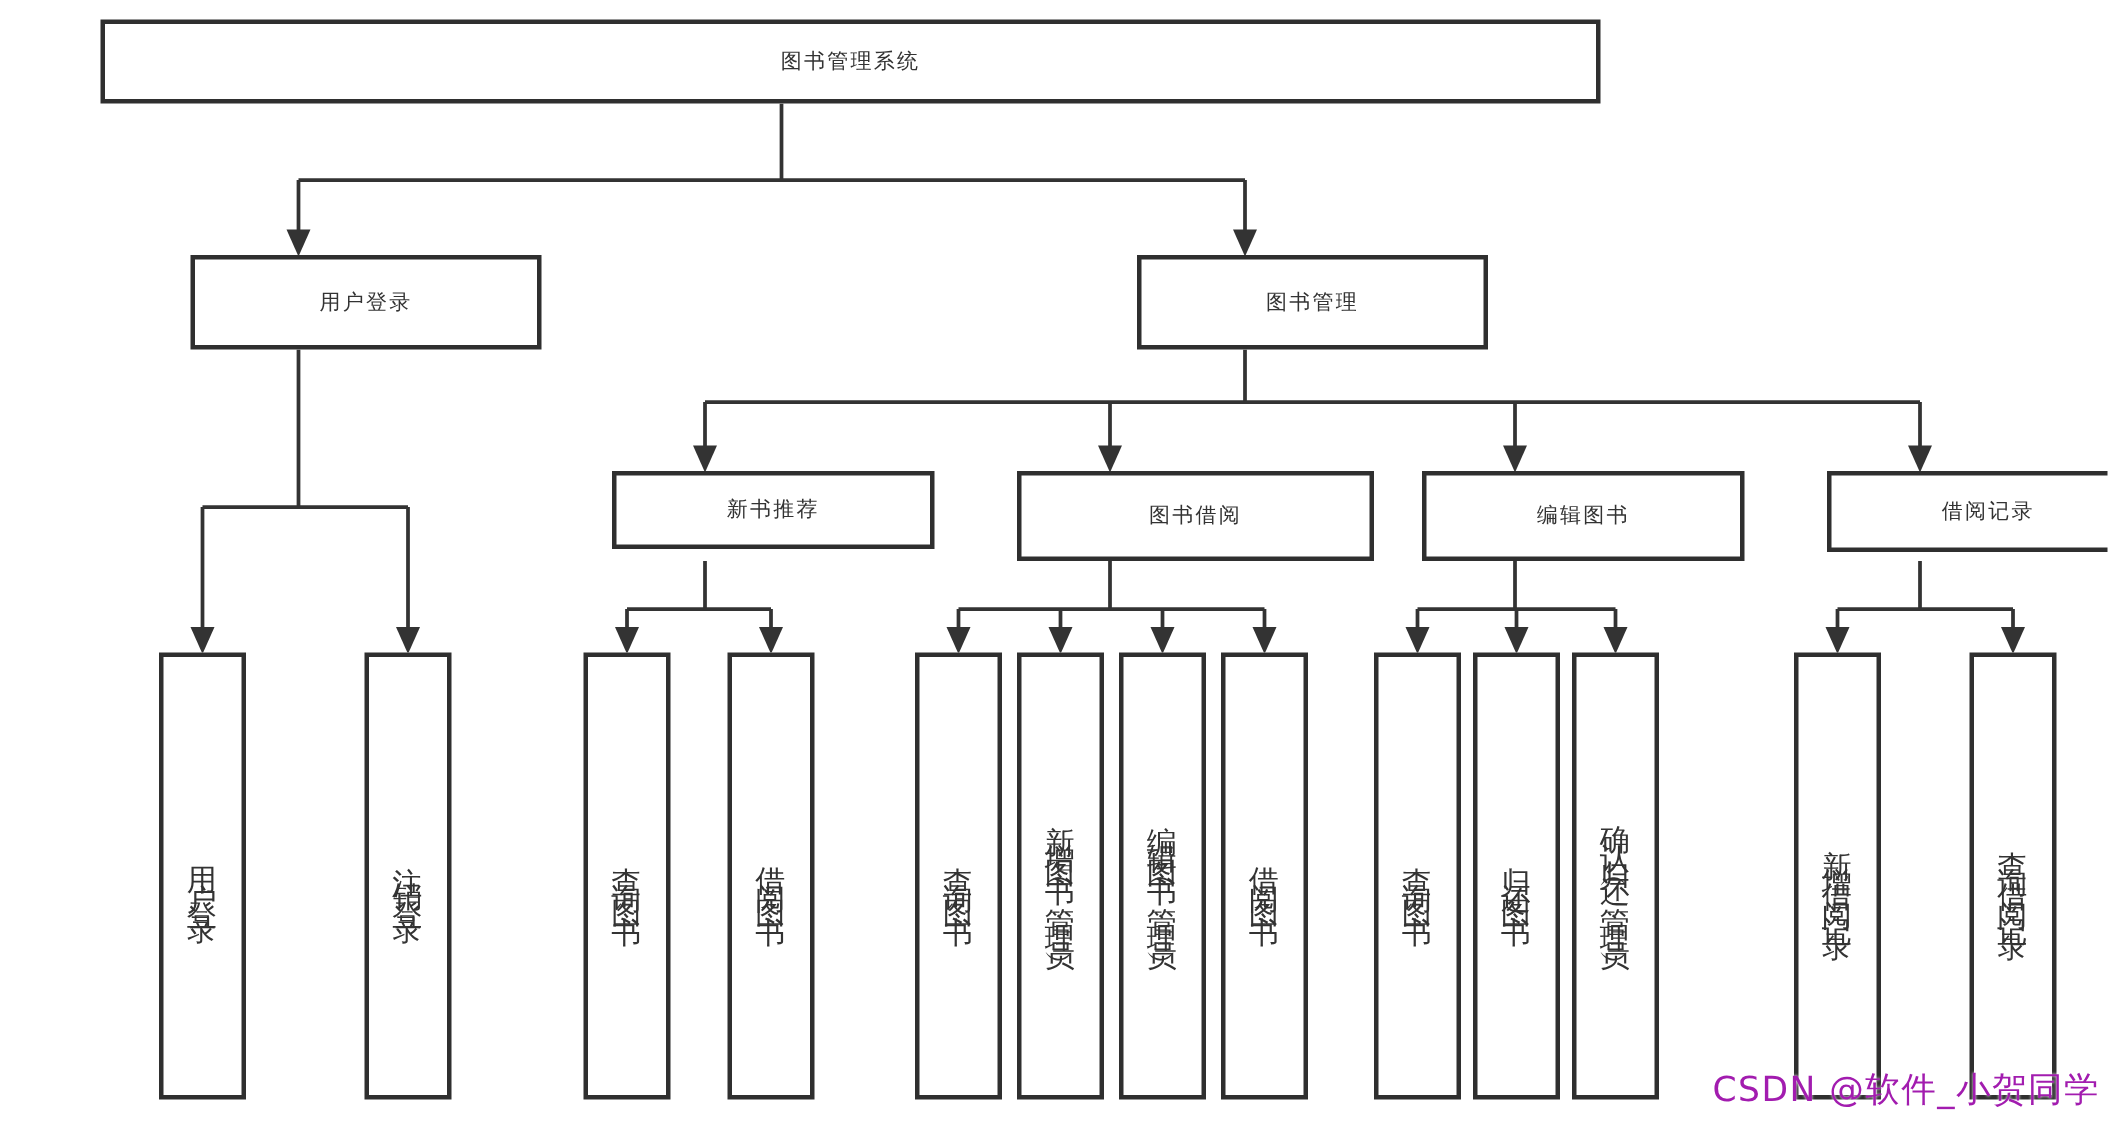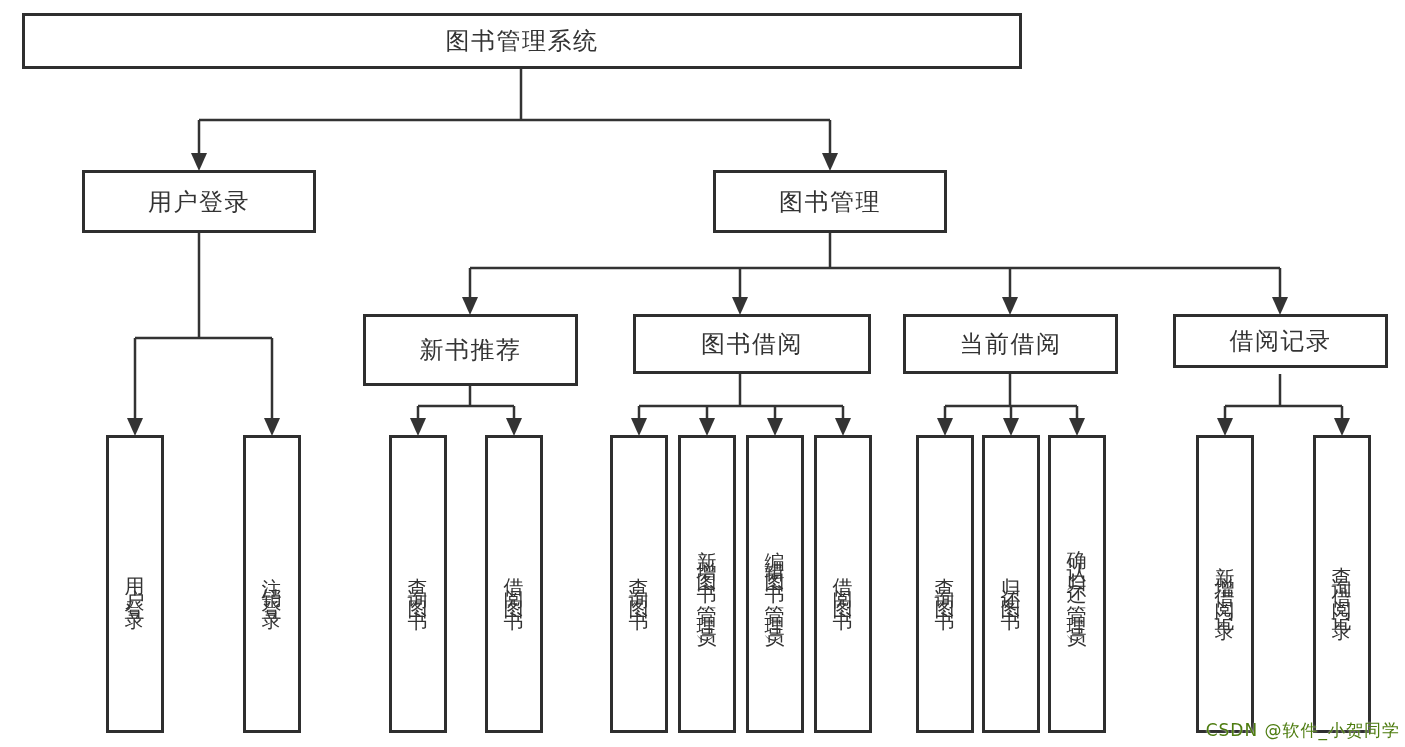--- a/index.html
+++ b/index.html
@@ -14,33 +14,33 @@
   }
   .node {
     position:absolute;
     background:#ffffff;
     border:3px solid #2f2f2f;
     box-sizing:border-box;
     display:flex; align-items:center; justify-content:center;
     color:#333333;
     z-index:1;
   }
-  .hnode { font-size:24px; letter-spacing:1.5px; }
+  .hnode { font-size:14px; letter-spacing:1.5px;margin-left:45px; }
   .vnode .vtext {
     writing-mode:vertical-lr;
     text-orientation:mixed;
     font-size:20px;
     letter-spacing:11px;
     line-height:1.4;
   }
   .watermark {
     position:absolute;
     right:5px; bottom:5px;
-    font-size:17px;
-    color:#4d7c0f;
+    font-size:23px;
+    color:#a21caf;
     letter-spacing:1px;
     z-index:3;
     text-shadow:0 0 2px #ffffff;
   }
 </style>
 </head>
 <body>
 
 <svg id="wires" width="1405" height="747" viewBox="0 0 1405 747">
   <g stroke="#333333" stroke-width="2.5" fill="none">
@@ -106,23 +106,23 @@
     <polygon points="1217,418 1233,418 1225,436"></polygon>
     <polygon points="1334,418 1350,418 1342,436"></polygon>
   </g>
 </svg>
 
 <div class="node hnode" style="left:22px; top:13px; width:1000px; height:56px;">图书管理系统</div>
 
 <div class="node hnode" style="left:82px; top:170px; width:234px; height:63px;">用户登录</div>
 <div class="node hnode" style="left:713px; top:170px; width:234px; height:63px;font-family:Liberation Mono, monospace;">图书管理</div>
 
-<div class="node hnode" style="left:363px; top:314px; width:215px; height:72px;">新书推荐</div>
+<div class="node hnode" style="left:363px; top:314px; width:215px; height:52px;">新书推荐</div>
 <div class="node hnode" style="left:633px; top:314px; width:238px; height:60px;">图书借阅</div>
-<div class="node hnode" style="left:903px; top:314px; width:215px; height:60px;">当前借阅</div>
+<div class="node hnode" style="left:903px; top:314px; width:215px; height:60px;">编辑图书</div>
 <div class="node hnode" style="left:1173px; top:314px; width:215px; height:54px;">借阅记录</div>
 
 <div class="node vnode" style="left:106px; top:435px; width:58px; height:298px;">
   <span class="vtext">用户登录</span>
 </div>
 <div class="node vnode" style="left:243px; top:435px; width:58px; height:298px;">
   <span class="vtext">注销登录</span>
 </div>
 
 <div class="node vnode" style="left:389px; top:435px; width:58px; height:298px;">

